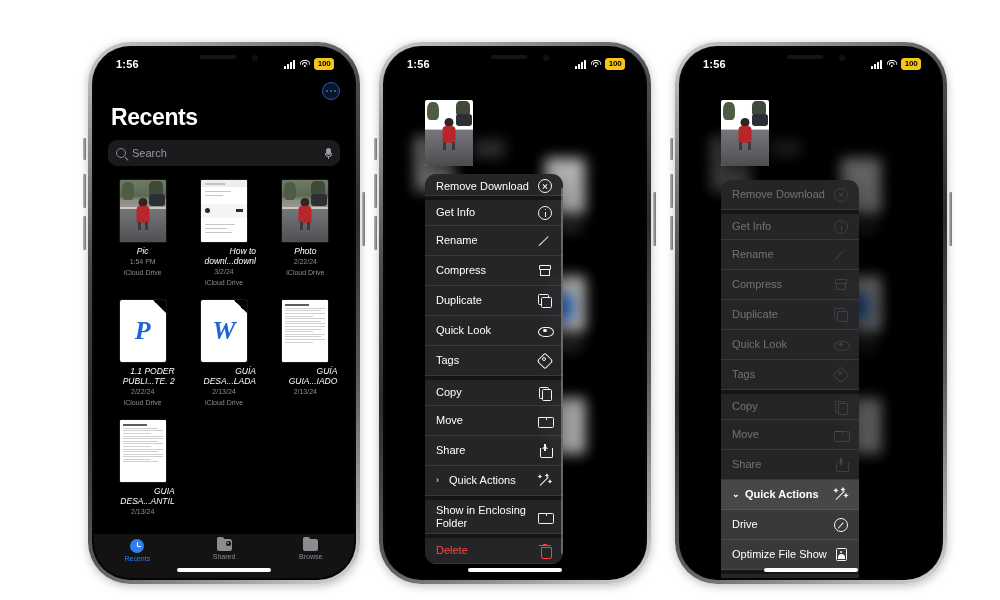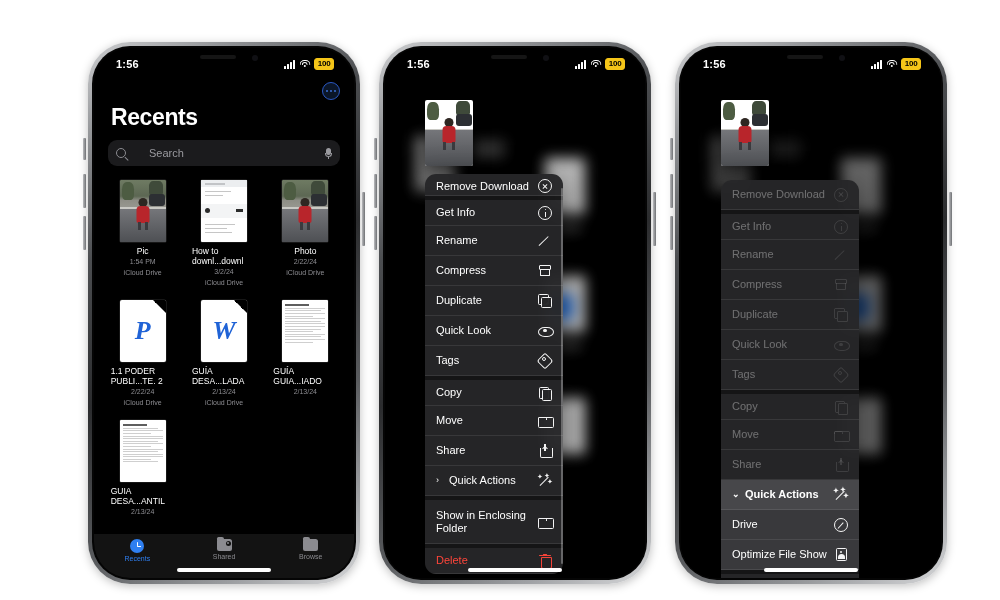--- a/index.html
+++ b/index.html
@@ -81,21 +81,21 @@
     display:flex; align-items:center; justify-content:center; gap:1.5px; z-index:20;
   }
   .more-btn i { width:2.2px;height:2.2px;border-radius:50%;background:#3b6fd4;display:block;}
   .page-title {
     position:absolute; left:17px; top:56px;
     font-size:23px; font-weight:800; color:#fff; letter-spacing:-.4px;
   }
   .searchbar {
     position:absolute; left:14px; right:14px; top:92px; height:26px;
     background:#1b1b1d; border-radius:9px;
-    display:flex; align-items:center; padding:0 8px; gap:23px;
+    display:flex; align-items:center; padding:0 8px; gap:6px;
   }
   .searchbar .sicon { width:10px;height:10px;border:1.3px solid #8b8b90;border-radius:50%;position:relative;flex:none;}
   .searchbar .sicon:after{content:"";position:absolute;right:-3.5px;bottom:-2px;width:4.5px;height:1.3px;background:#8b8b90;transform:rotate(45deg);border-radius:1px;}
   .searchbar .stext { color:#9a9a9f; font-size:11px; flex:1; }
   .mic { width:7px;height:11px;position:relative;flex:none;}
   .mic .cap{position:absolute;top:0;left:1px;width:5px;height:7px;border-radius:3px;background:#9a9a9f;}
   .mic .arc{position:absolute;bottom:2px;left:0;width:7px;height:4px;border:1.2px solid #9a9a9f;border-top:none;border-radius:0 0 5px 5px;}
   .mic .stem{position:absolute;bottom:0;left:3px;width:1.2px;height:2px;background:#9a9a9f;}
 
   .filegrid {
@@ -154,21 +154,21 @@
   .ph-office .letter{ font-family:"Liberation Serif", serif; font-weight:700; font-style:italic;
         font-size:26px; color:#2063d6; line-height:1; z-index:2; }
 
   
   .ph-doc { background:#fff; padding:4px 3px; }
   .ph-doc .hd{height:2px;background:#5e5e5e;width:60%;margin-bottom:2px;}
   .ph-doc .hd.blue{background:#1e3a73;width:100%;height:4px;}
   .ph-doc .ln{height:1px;background:#cfcfcf;margin-bottom:1.6px;}
   .ph-doc .ln.s{width:70%;} .ph-doc .ln.m{width:88%;} .ph-doc .ln.f{width:100%;}
 
-  .fname { color:#fff; font-size:8.5px; text-align:left; margin-top:4px; line-height:1.2; max-width:64px; }
+  .fname { color:#fff; font-size:8.5px; text-align:right; margin-top:4px; line-height:1.2; max-width:64px;font-style:italic; }
   .fmeta { color:#8d8d92; font-size:7px; text-align:center; margin-top:2px; line-height:1.25; }
 
   .tabbar {
     position:absolute; left:0; right:0; bottom:0; height:44px;
     background:#131313; display:flex; align-items:flex-start; padding-top:5px;
     z-index:30;
   }
   .tabitem { flex:1; display:flex; flex-direction:column; align-items:center; gap:2px; }
   .tabitem .tlabel { font-size:7px; color:#8b8b90; }
   .tabitem.active .tlabel { color:#2f7ff0; }
@@ -200,21 +200,21 @@
     border-radius:11px; overflow:hidden; z-index:25;
     box-shadow:0 10px 32px rgba(0,0,0,.55);
   }
   #menu2 { top:126px; }
   #menu3 { top:132px; }
   .mi {
     display:flex; align-items:center; justify-content:space-between;
     padding:0 11px; height:30px; color:#fff; font-size:11px;
     border-bottom:.5px solid rgba(255,255,255,.09);
   }
-  .mi.tall { height:48px; }
+  .mi.tall { height:38px; }
   .mi:last-child { border-bottom:none; }
   .mi .lbl { display:flex; align-items:center; gap:5px; line-height:1.15; }
   .mi.sep-top { border-top:4px solid rgba(0,0,0,.42); }
   .mi.delete .lbl, .mi.delete { color:#ff453a; }
   .mi.dim { color:rgba(255,255,255,.34); }
   .mi.dim.delete { color:rgba(255,69,58,.42); }
   .mi.hl { background:rgba(72,72,75,.98); font-weight:700; }
   .mi.sub { background:rgba(58,58,61,.98); }
   .mi.clipped-top { height:22px; align-items:flex-end; padding-bottom:2px; overflow:hidden;}
   .chev { font-size:9px; width:8px; display:inline-block; }

